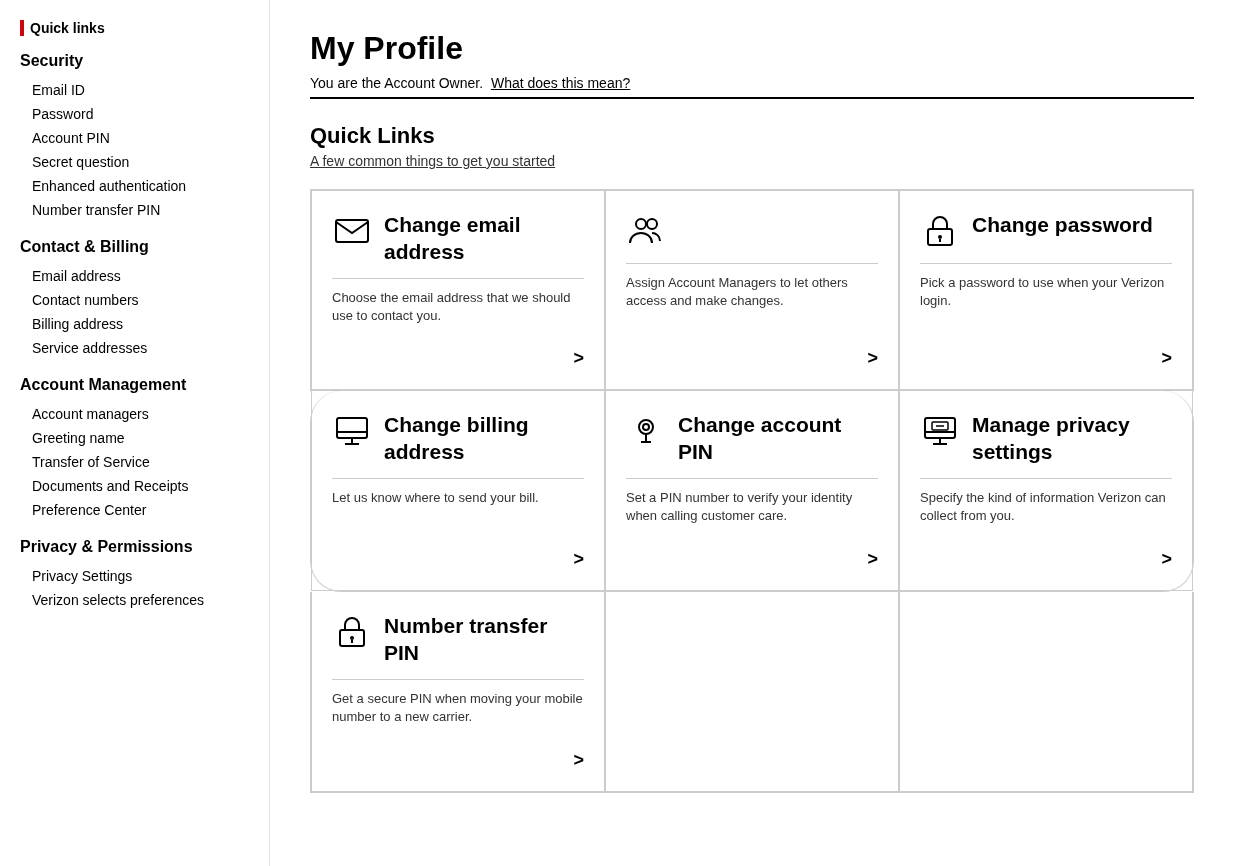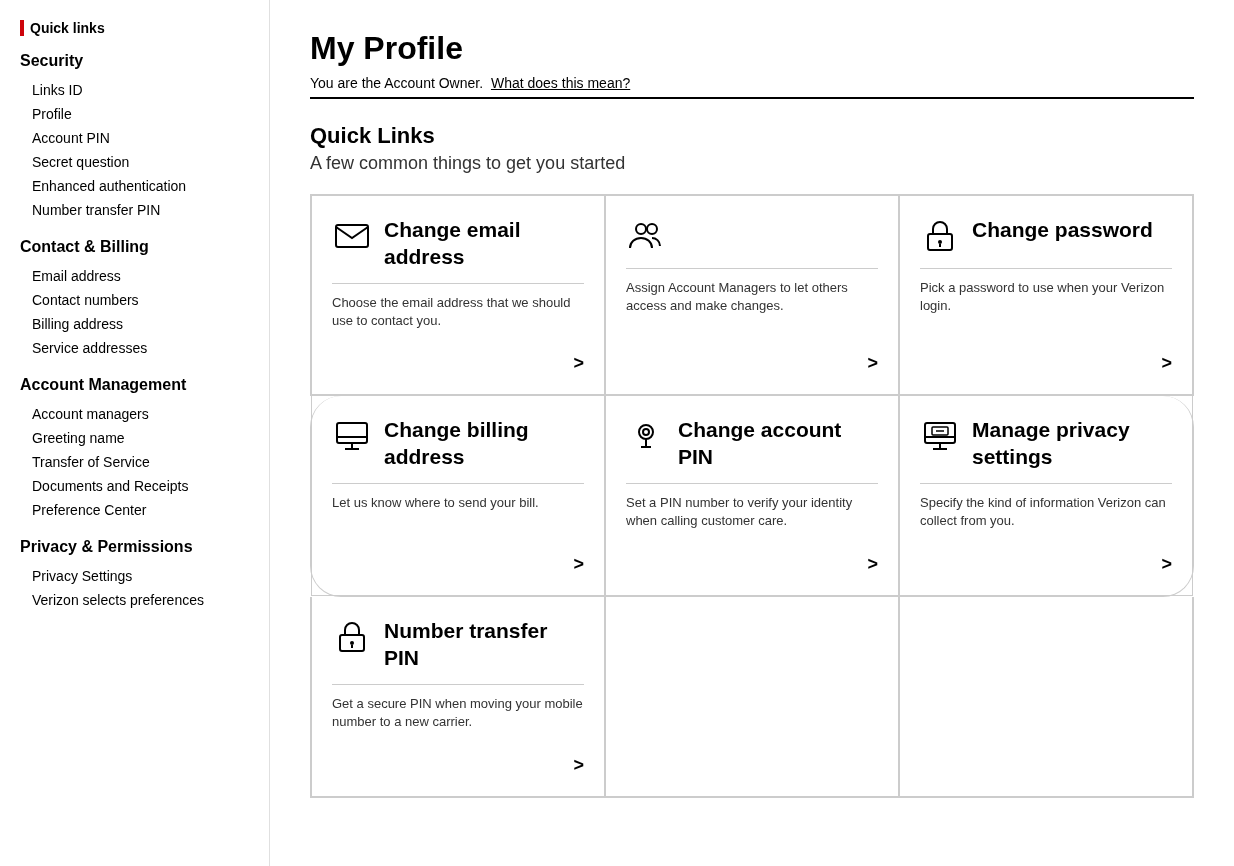--- a/index.html
+++ b/index.html
@@ -14,21 +14,21 @@
     .sidebar-item { padding: 4px 0 4px 12px; font-size: 14px; color: #000; cursor: pointer; display: block; }
 
     
     .main { flex: 1; padding: 30px 40px; }
     .page-title { font-size: 32px; font-weight: bold; margin-bottom: 8px; }
     .account-owner-text { font-size: 14px; margin-bottom: 6px; }
     .account-owner-text a { color: #000; text-decoration: underline; cursor: pointer; }
     .account-number-text { font-size: 14px; margin-bottom: 20px; }
     .divider { border: none; border-top: 2px solid #000; margin-bottom: 24px; }
     .quick-links-title { font-size: 22px; font-weight: bold; margin-bottom: 4px; }
-    .quick-links-subtitle { font-size: 18px; color: #333; margin-bottom: 20px; }
+    .quick-links-subtitle { font-size: 14px; color: #333; margin-bottom: 20px; text-decoration: underline; }
 
     
     .cards-grid { display: grid; grid-template-columns: repeat(3, 1fr); gap: 0; border: 1px solid #ccc; }
     .card { border: 1px solid #ccc; padding: 20px; display: flex; flex-direction: column; min-height: 200px; cursor: pointer; position: relative; }
     .card-header { display: flex; align-items: flex-start; gap: 12px; margin-bottom: 12px; }
     .card-icon { width: 40px; height: 40px; flex-shrink: 0; display: flex; align-items: center; justify-content: center; }
     .card-icon svg { width: 36px; height: 36px; }
     .card-title { font-size: 21px; font-weight: bold; line-height: 1.3; }
     .card-divider { border: none; border-top: 1px solid #ccc; margin: 0 0 10px 0; }
     .card-description { font-size: 13px; color: #333; line-height: 1.4; flex: 1; }
@@ -40,22 +40,22 @@
 <div class="layout">
 
   <nav class="sidebar">
     <div class="sidebar-quick-links">
       <span class="red-bar"></span>
       <span>Quick links</span>
     </div>
 
     <div>
       <div class="sidebar-section-title">Security</div>
-      <a class="sidebar-item">Links ID</a>
-      <a class="sidebar-item">Profile</a>
+      <a class="sidebar-item">Email ID</a>
+      <a class="sidebar-item">Password</a>
       <a class="sidebar-item">Account PIN</a>
       <a class="sidebar-item">Secret question</a>
       <a class="sidebar-item">Enhanced authentication</a>
       <a class="sidebar-item">Number transfer PIN</a>
     </div>
 
     <div>
       <div class="sidebar-section-title">Contact &amp; Billing</div>
       <a class="sidebar-item">Email address</a>
       <a class="sidebar-item">Contact numbers</a>

